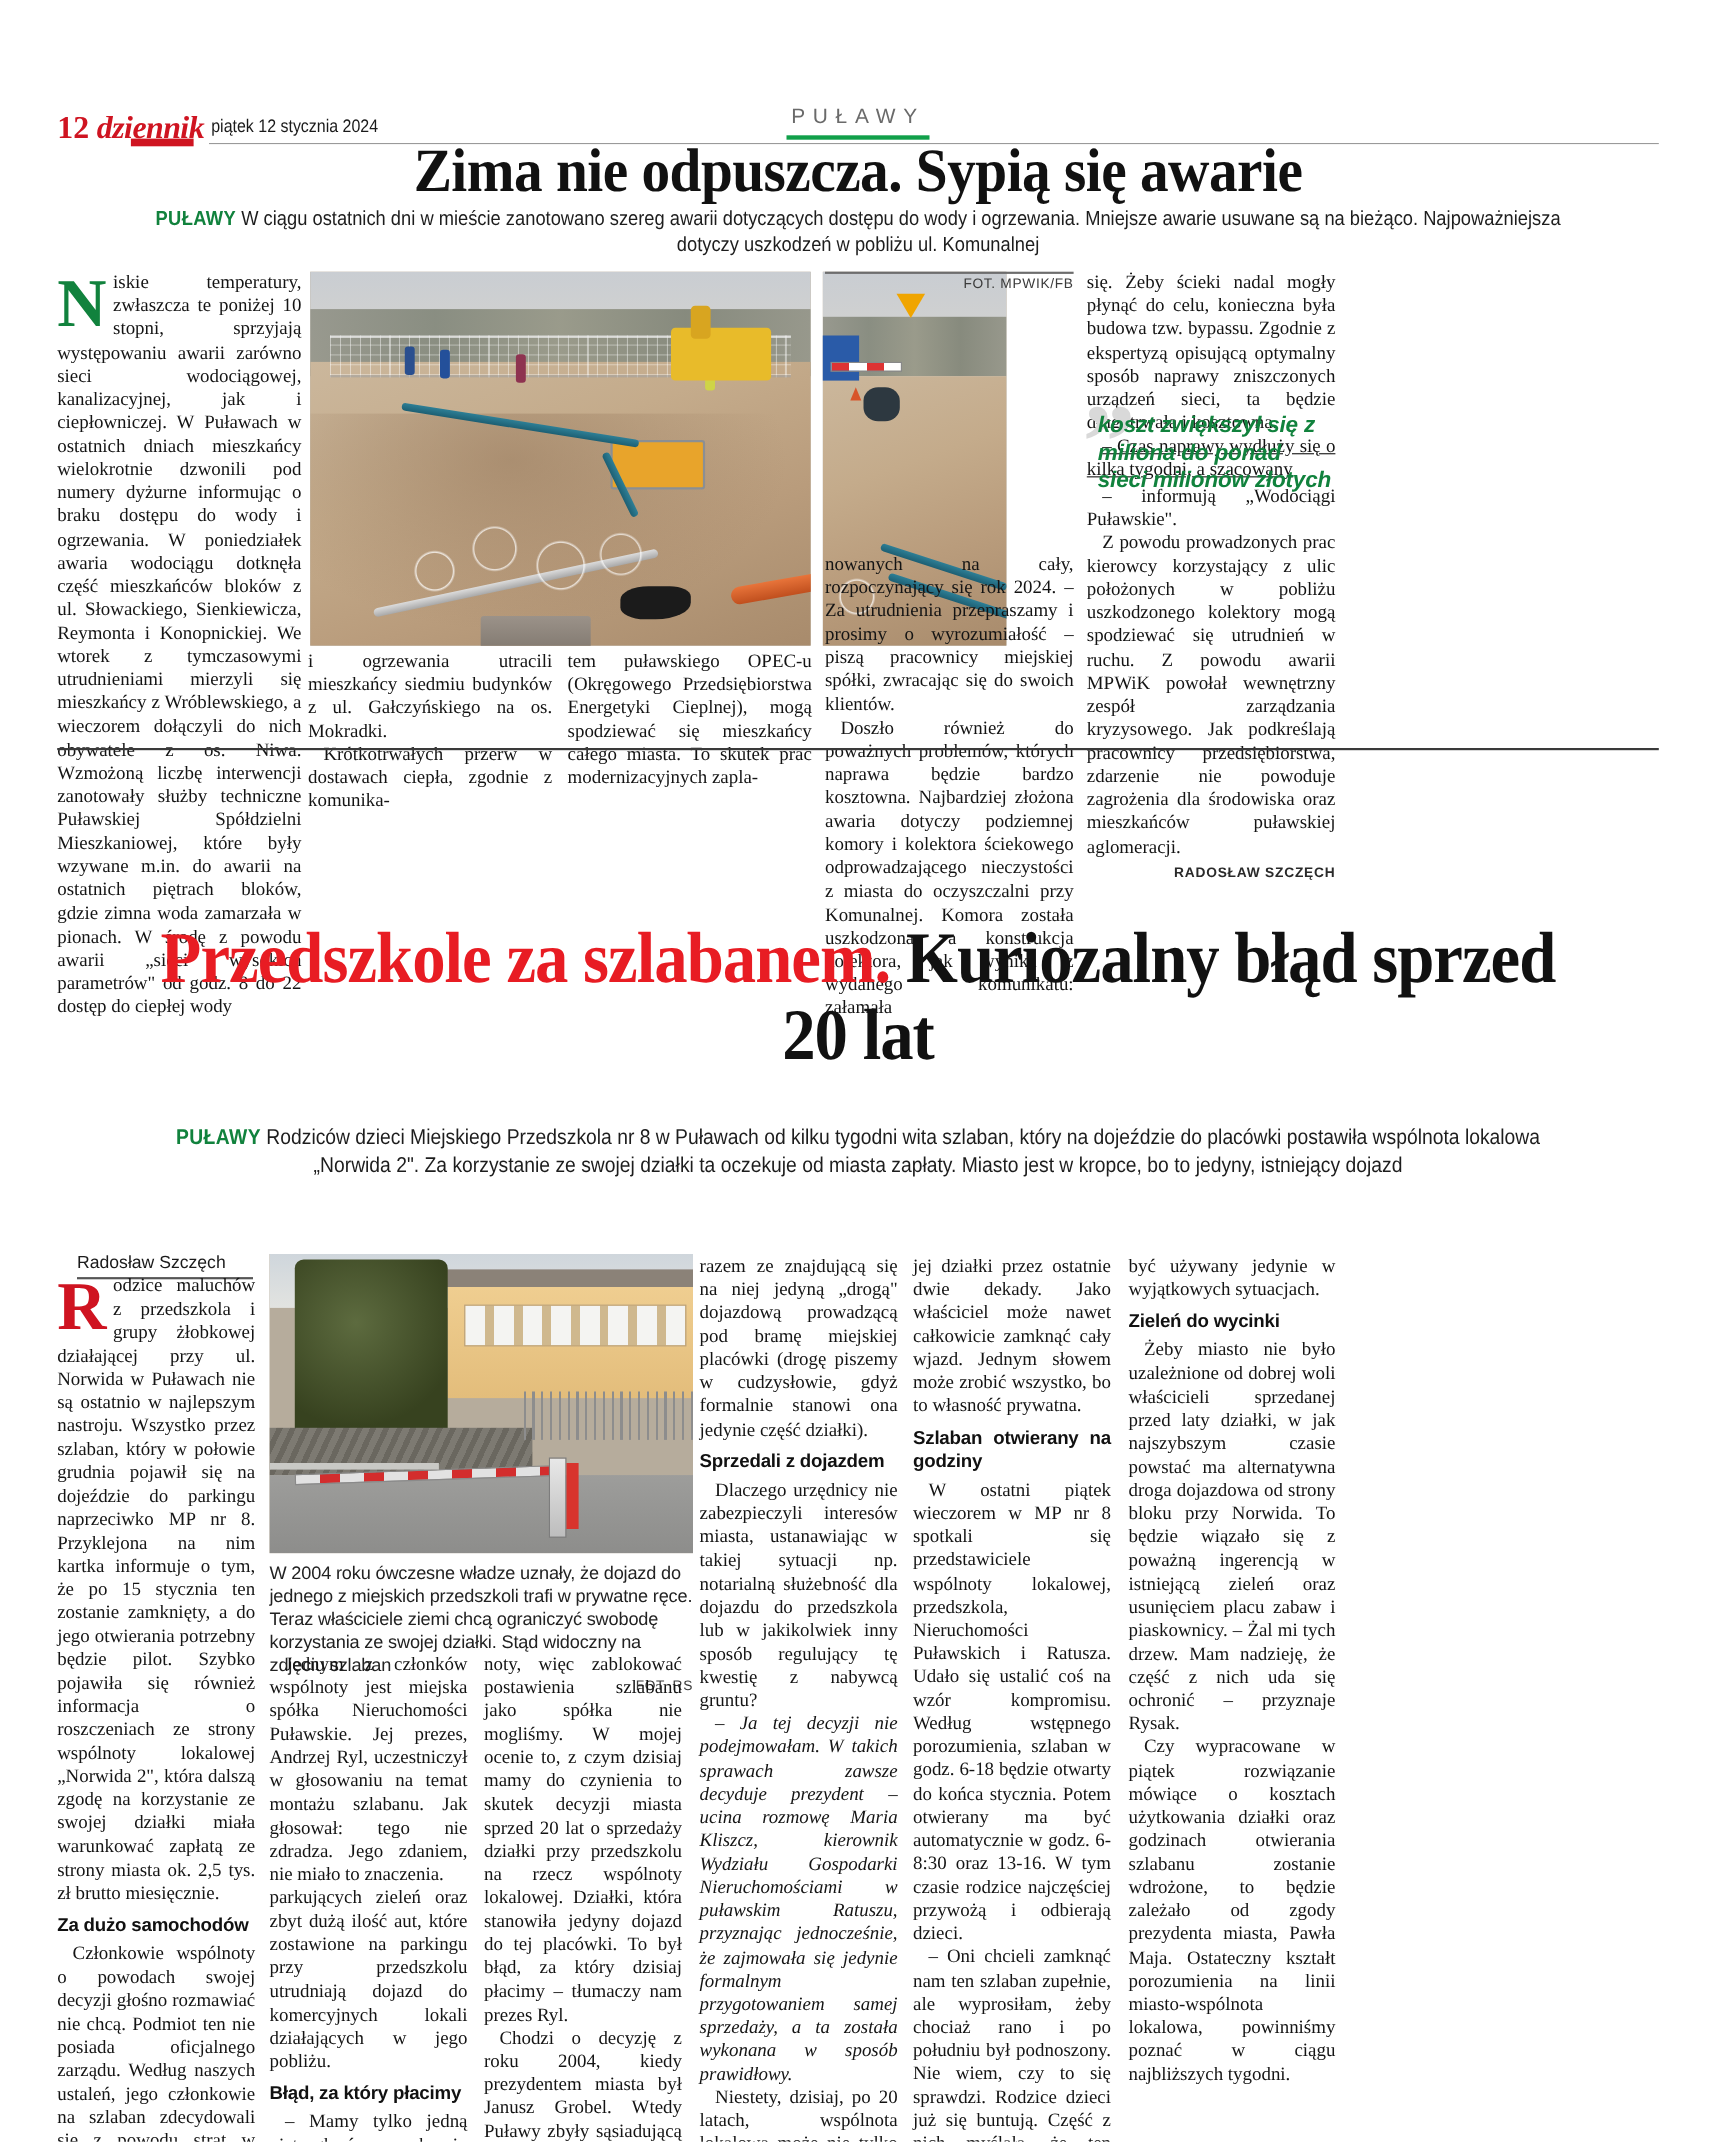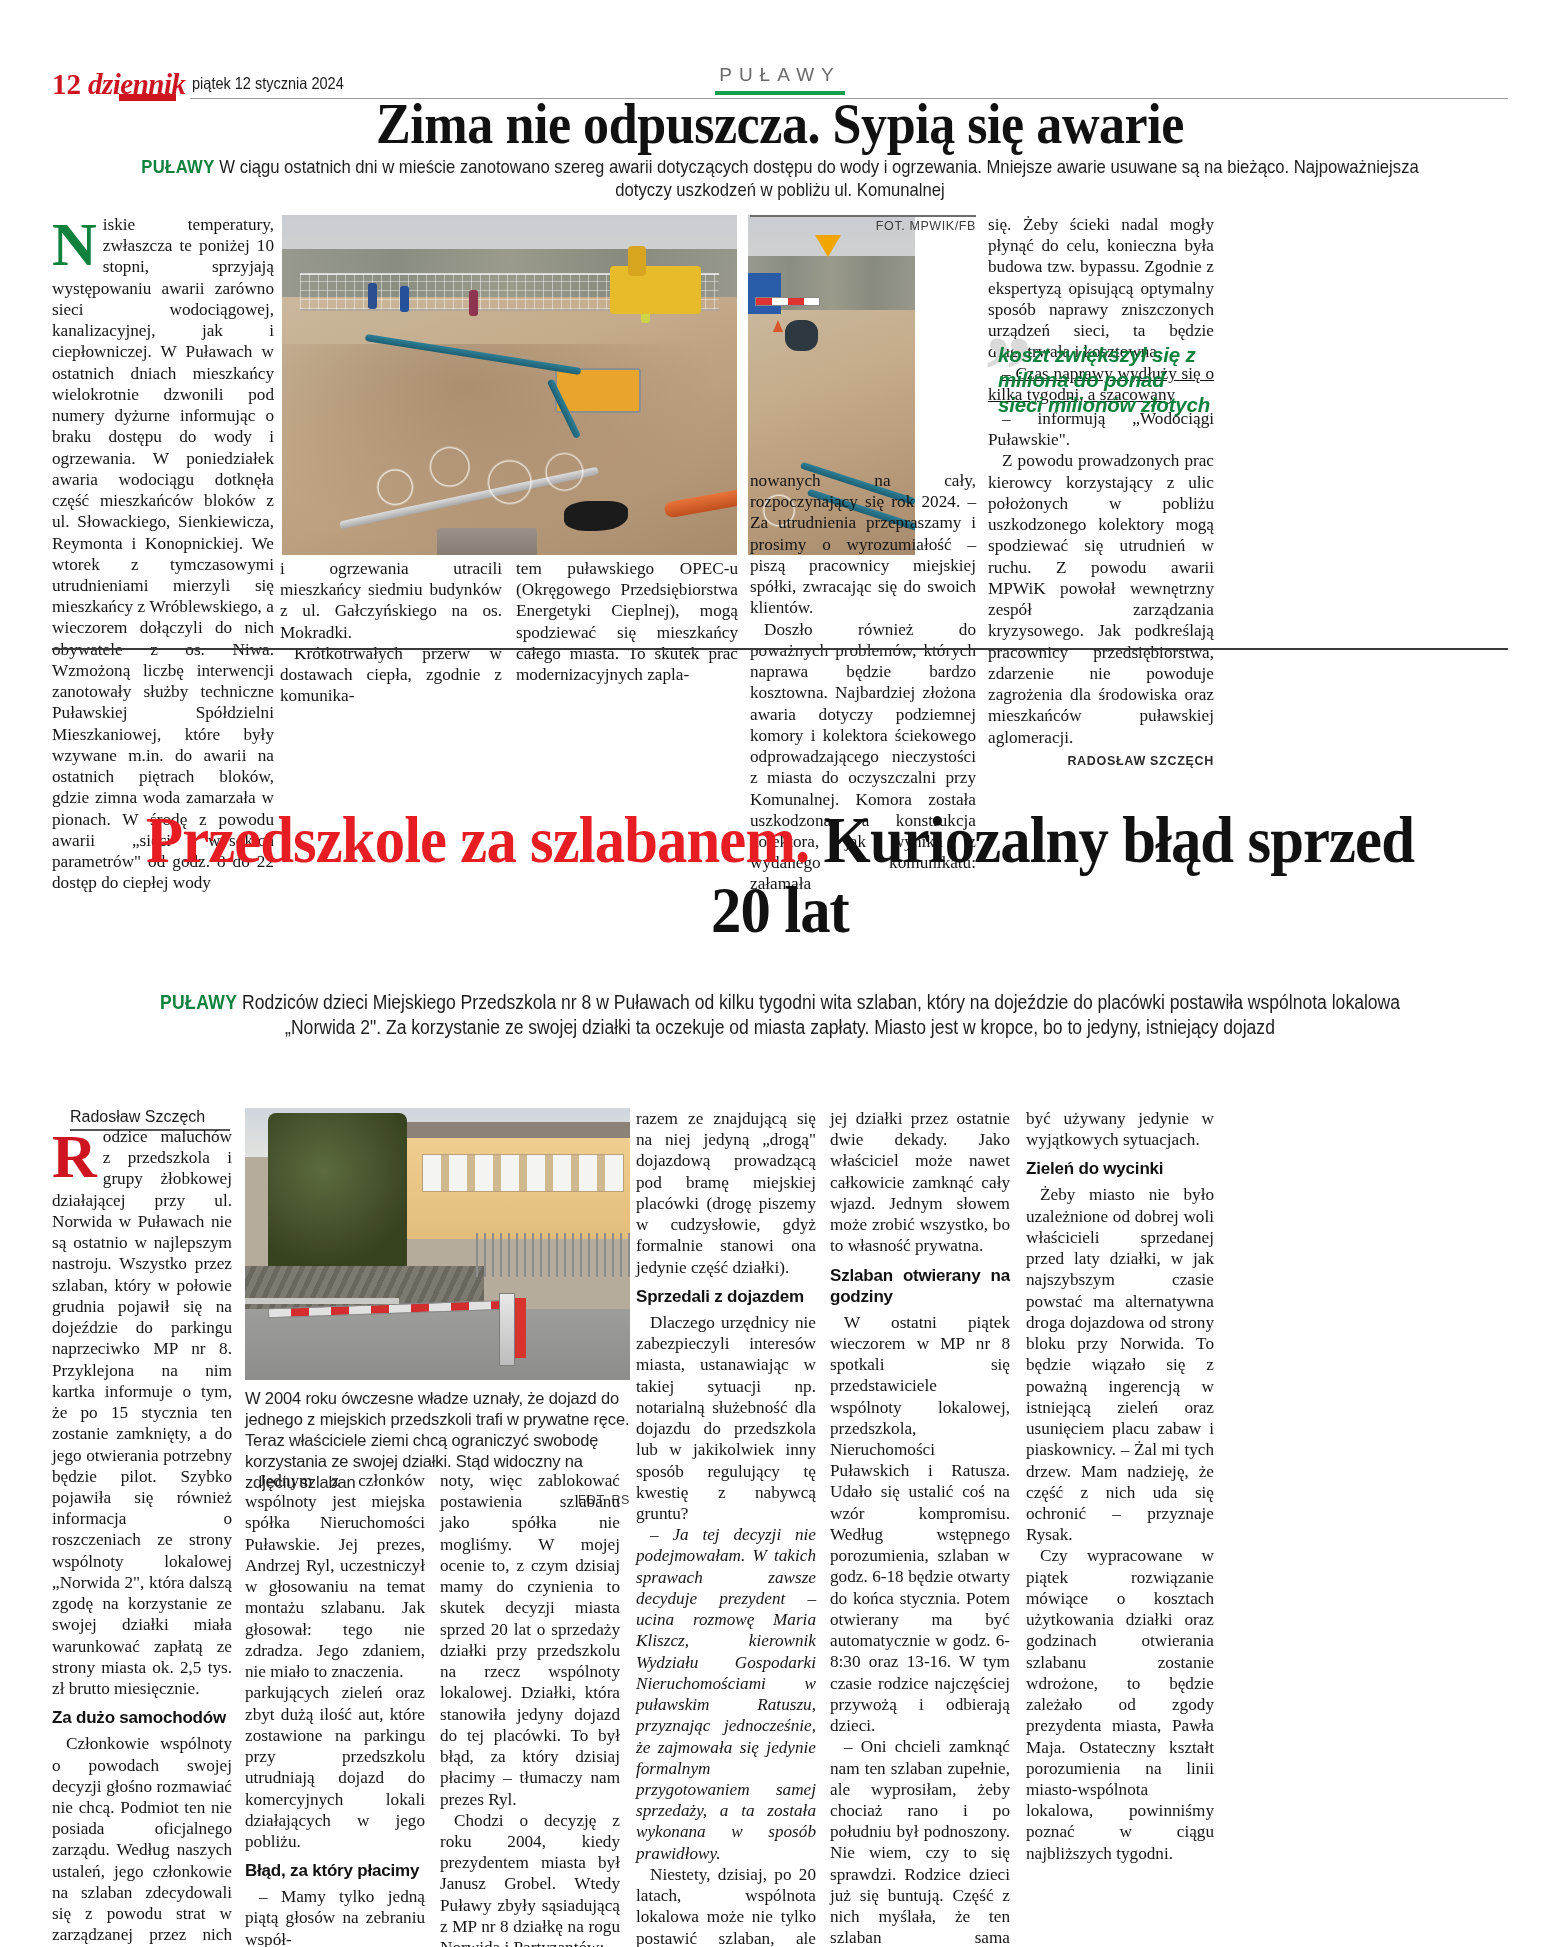--- a/index.html
+++ b/index.html
@@ -13,20 +13,21 @@
     font-family: "Liberation Serif", serif;
     color: #1a1a1a;
     position: relative;
     overflow: hidden;
   }
   .page {
     position: relative;
     width: 1558px;
     height: 1688px;
     padding: 0;
+    margin-top: 32px;
   }
 
   
   .masthead {
     position: absolute;
     left: 52px;
     top: 60px;
     width: 1456px;
     height: 44px;
   }

